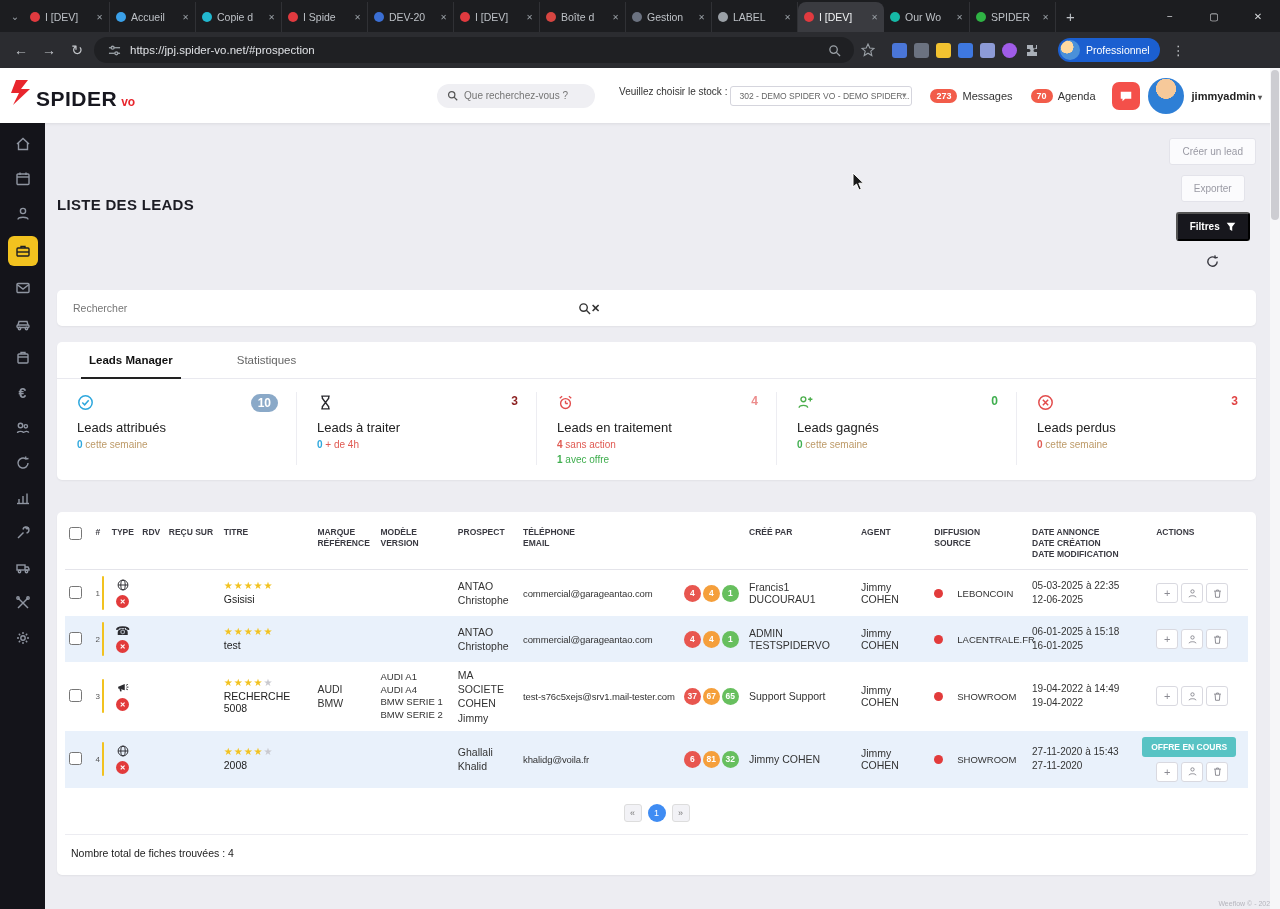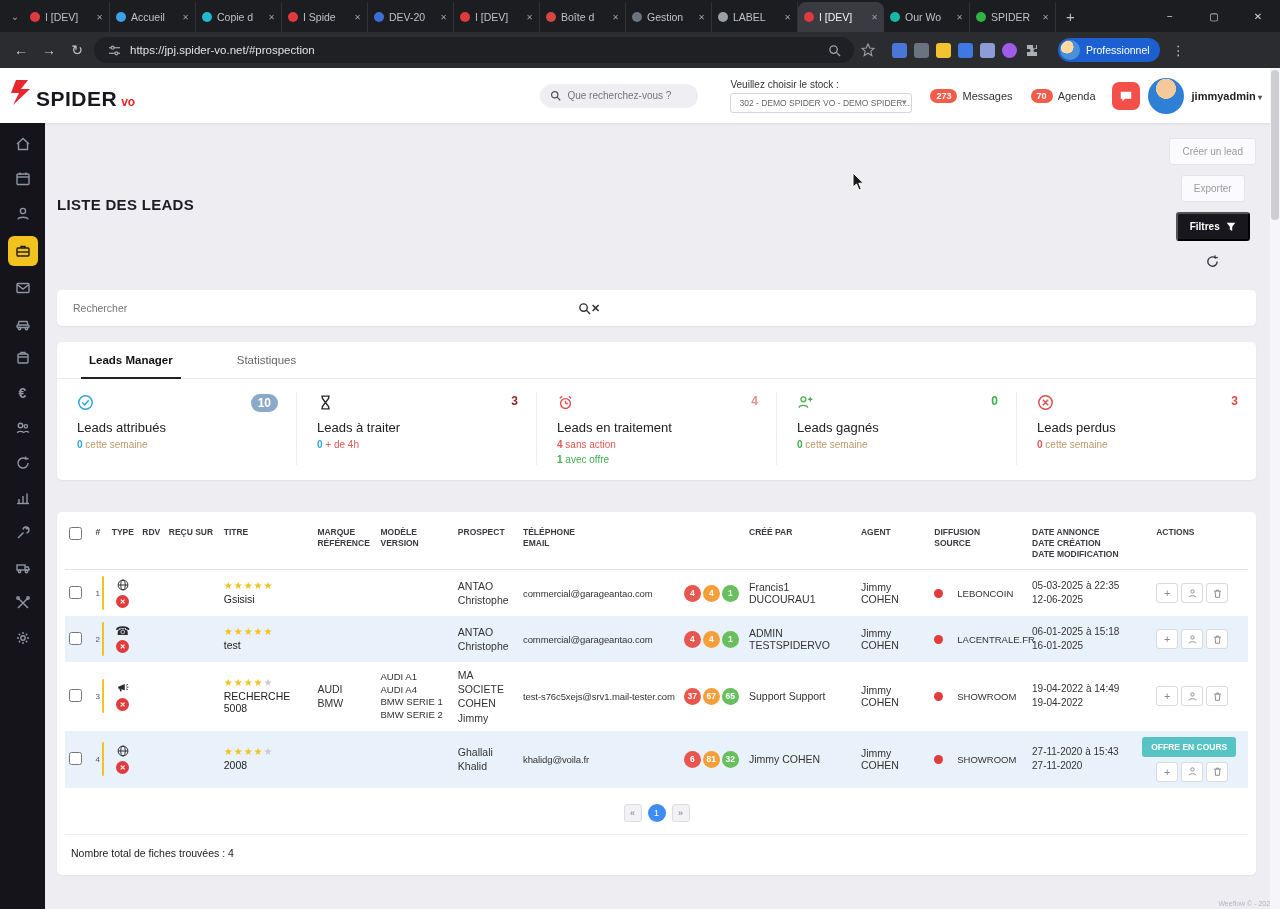--- a/index.html
+++ b/index.html
@@ -37,21 +37,21 @@
   .app-header { height:55px; background:#fff; display:flex; align-items:center; padding:0 18px 0 10px;
                 box-shadow:0 1px 3px rgba(0,0,0,.08); position:relative; z-index:3; }
   .logo { display:flex; align-items:baseline; gap:4px; width:210px; }
   .brand-name { font-size:21px; font-weight:800; letter-spacing:.5px; color:#17171f; }
   .brand-suffix { font-size:12px; font-weight:800; color:#e8262d; }
   .hdr-spacer { flex:1; }
   .hdr-search { width:158px; height:24px; background:#efeff3; border-radius:12px; display:flex;
                 align-items:center; gap:6px; padding:0 10px; }
   .hdr-search input { border:none; background:transparent; outline:none; font-size:10px; width:110px;
                       color:#5a5a62; font-family:"Liberation Sans",sans-serif; }
-  .stock { display:flex; flex-direction:column; gap:3px; margin-left:32px; }
+  .stock { display:flex; flex-direction:row; gap:3px; margin-left:24px; }
   .stock-label { font-size:10px; color:#333; }
   .fake-select { background:#fff; border:1px solid #d5d5dd; border-radius:3px; font-size:8.5px; color:#666;
                  padding:4px 18px 4px 8px; position:relative; white-space:nowrap; }
   .fake-select::after { content:"▾"; position:absolute; right:5px; top:3px; color:#888; font-size:9px; }
   .stock .fake-select { width:182px; overflow:hidden; }
   .hdr-metric { display:flex; align-items:center; gap:5px; margin-left:18px; font-size:11px; color:#333; }
   .count-pill { background:#f25c4a; color:#fff; font-size:9px; font-weight:bold; border-radius:9px; padding:2px 6px; }
   .notif { width:28px; height:28px; border-radius:7px; background:#f4504a; margin-left:16px; display:flex;
            align-items:center; justify-content:center; }
   .avatar { width:36px; height:36px; border-radius:50%; margin-left:8px; overflow:hidden;

